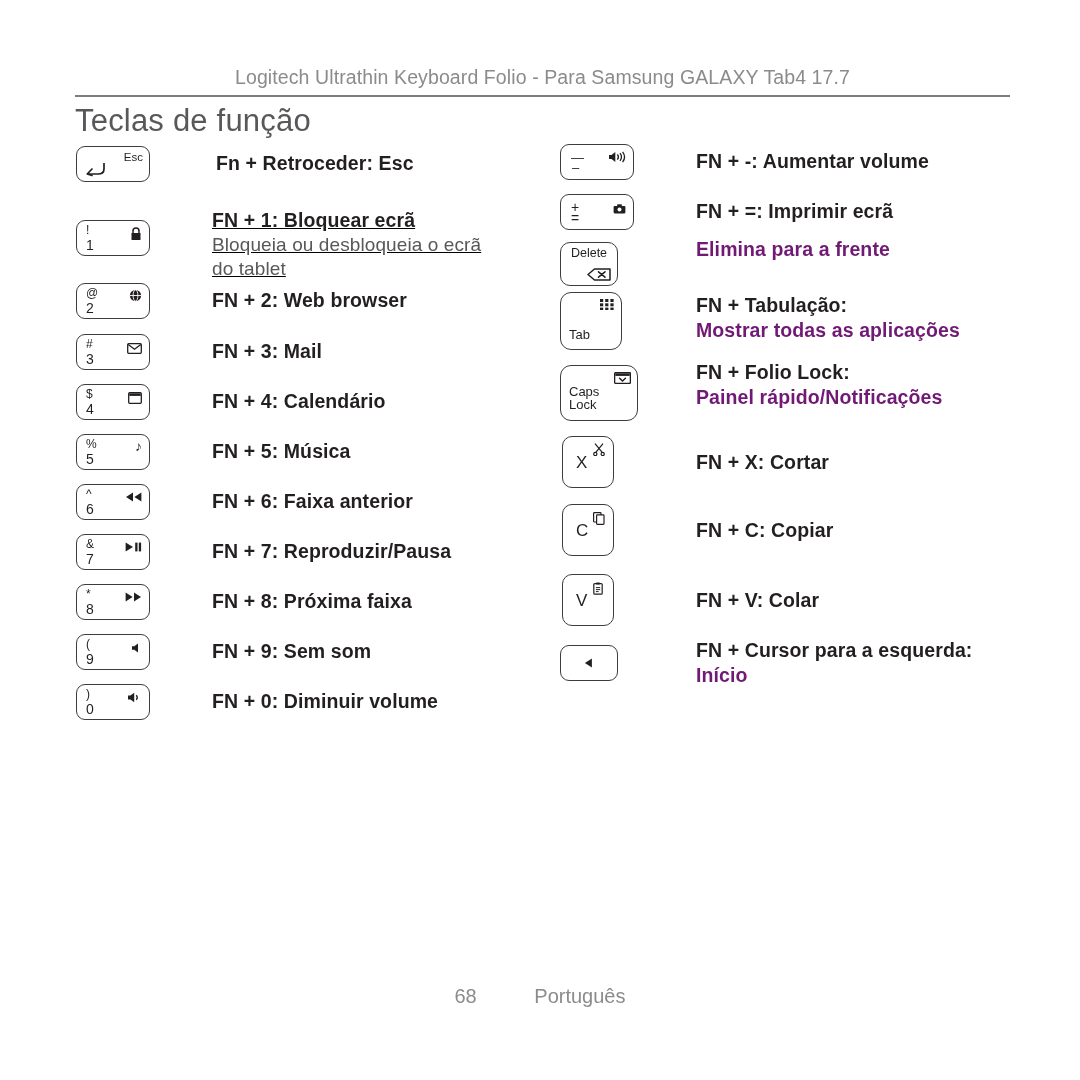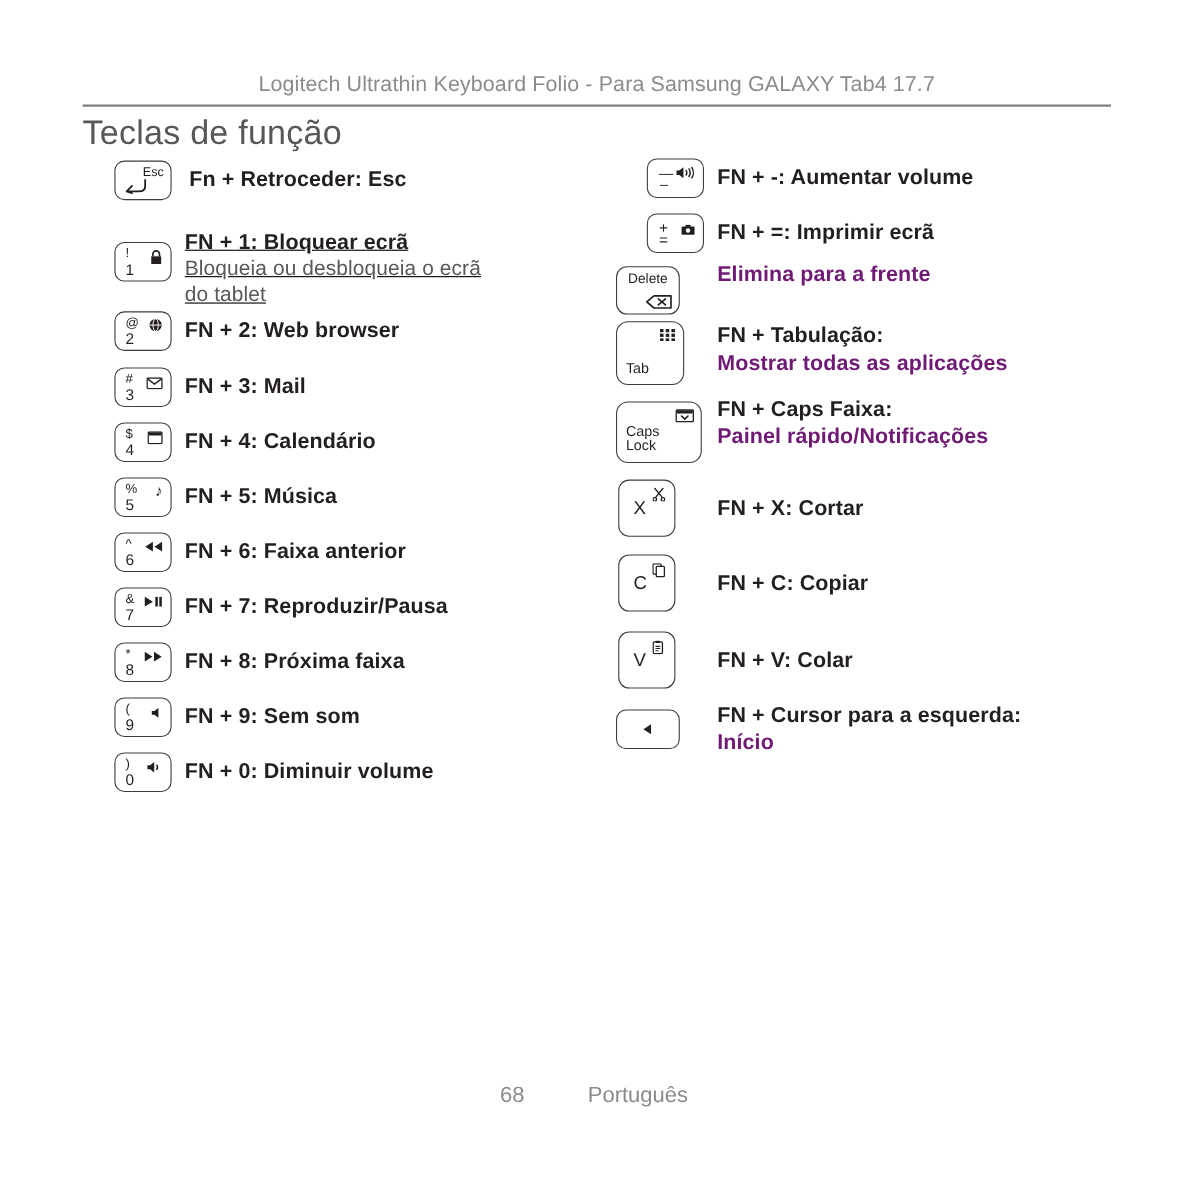--- a/index.html
+++ b/index.html
@@ -68,21 +68,21 @@
   }
 
   
   .key {
     position: absolute;
     box-sizing: border-box;
     border: 1.6px solid #3d3d41;
     background: #ffffff;
     color: #231f20;
   }
-  .key-wide   { width: 52px;  height: 36px; border-radius: 9px; margin-left: 28px; }
+  .key-wide   { width: 74px;  height: 36px; border-radius: 9px; }
   .key-sq     { width: 52px;  height: 52px; border-radius: 10px; }
   .key-tab    { width: 62px;  height: 58px; border-radius: 11px; }
   .key-caps   { width: 78px;  height: 56px; border-radius: 11px; }
   .key-del    { width: 58px;  height: 44px; border-radius: 10px; }
   .key-arrow  { width: 58px;  height: 36px; border-radius: 9px; }
 
   
   .k-tl { position: absolute; left: 9px;  top: 3px;  font-size: 12px; line-height: 1; }
   .k-tr { position: absolute; right: 7px; top: 4px;  font-size: 12px; line-height: 1; }
   .k-bl { position: absolute; left: 9px;  bottom: 3px; font-size: 14px; line-height: 1; }
@@ -91,20 +91,21 @@
                 font-size: 12.5px; line-height: 1; }
   .k-word-bl  { position: absolute; left: 8px; bottom: 7px; font-size: 13px; line-height: 1.05;
                 text-align: left; }
   .k-letter   { position: absolute; left: 13px; top: 50%; transform: translateY(-50%);
                 font-size: 17px; line-height: 1; }
   .k-ic-tr    { position: absolute; right: 7px; top: 6px; line-height: 1; }
 
   
   .txt {
     position: absolute;
+    margin-left: 44px;
   }
   .txt .t1 {
     font-size: 19.5px;
     font-weight: bold;
     color: #231f20;
     line-height: 1.27;
     letter-spacing: 0.1px;
     white-space: nowrap;
   }
   .txt .t2 {
@@ -407,21 +408,21 @@
 Lock</span>
         <span class="k-ic-tr" style="top:6px; right:6px;">
           <svg width="17" height="12" viewBox="0 0 17 12">
               <rect x="0.6" y="0.6" width="15.8" height="10.8" rx="1.2" fill="none" stroke="#231f20" stroke-width="1.4"></rect>
               <rect x="1.3" y="1.3" width="14.4" height="2.6" fill="#231f20"></rect>
               <path d="M5.6 6.2 L8.5 9 L11.4 6.2" stroke="#231f20" stroke-width="1.5" fill="none" stroke-linecap="round" stroke-linejoin="round"></path>
             </svg>
         </span>
       </div>
       <div class="txt" style="left:96px; top:220px;">
-        <div class="t1">FN + Caps Faixa:</div>
+        <div class="t1">FN + Folio Lock:</div>
         <div class="t2">Painel rápido/Notificações</div>
       </div>
     </div>
 
     <div class="row">
       <div class="key key-sq" style="left:6px; top:296px;">
         <span class="k-letter">X</span>
         <span class="k-ic-tr" style="top:6px; right:8px;">
           <svg width="12" height="13" viewBox="0 0 12 13">
               <path d="M2 0.6 L9 9.2 M10 0.6 L3 9.2" stroke="#231f20" stroke-width="1.2" fill="none"></path>

